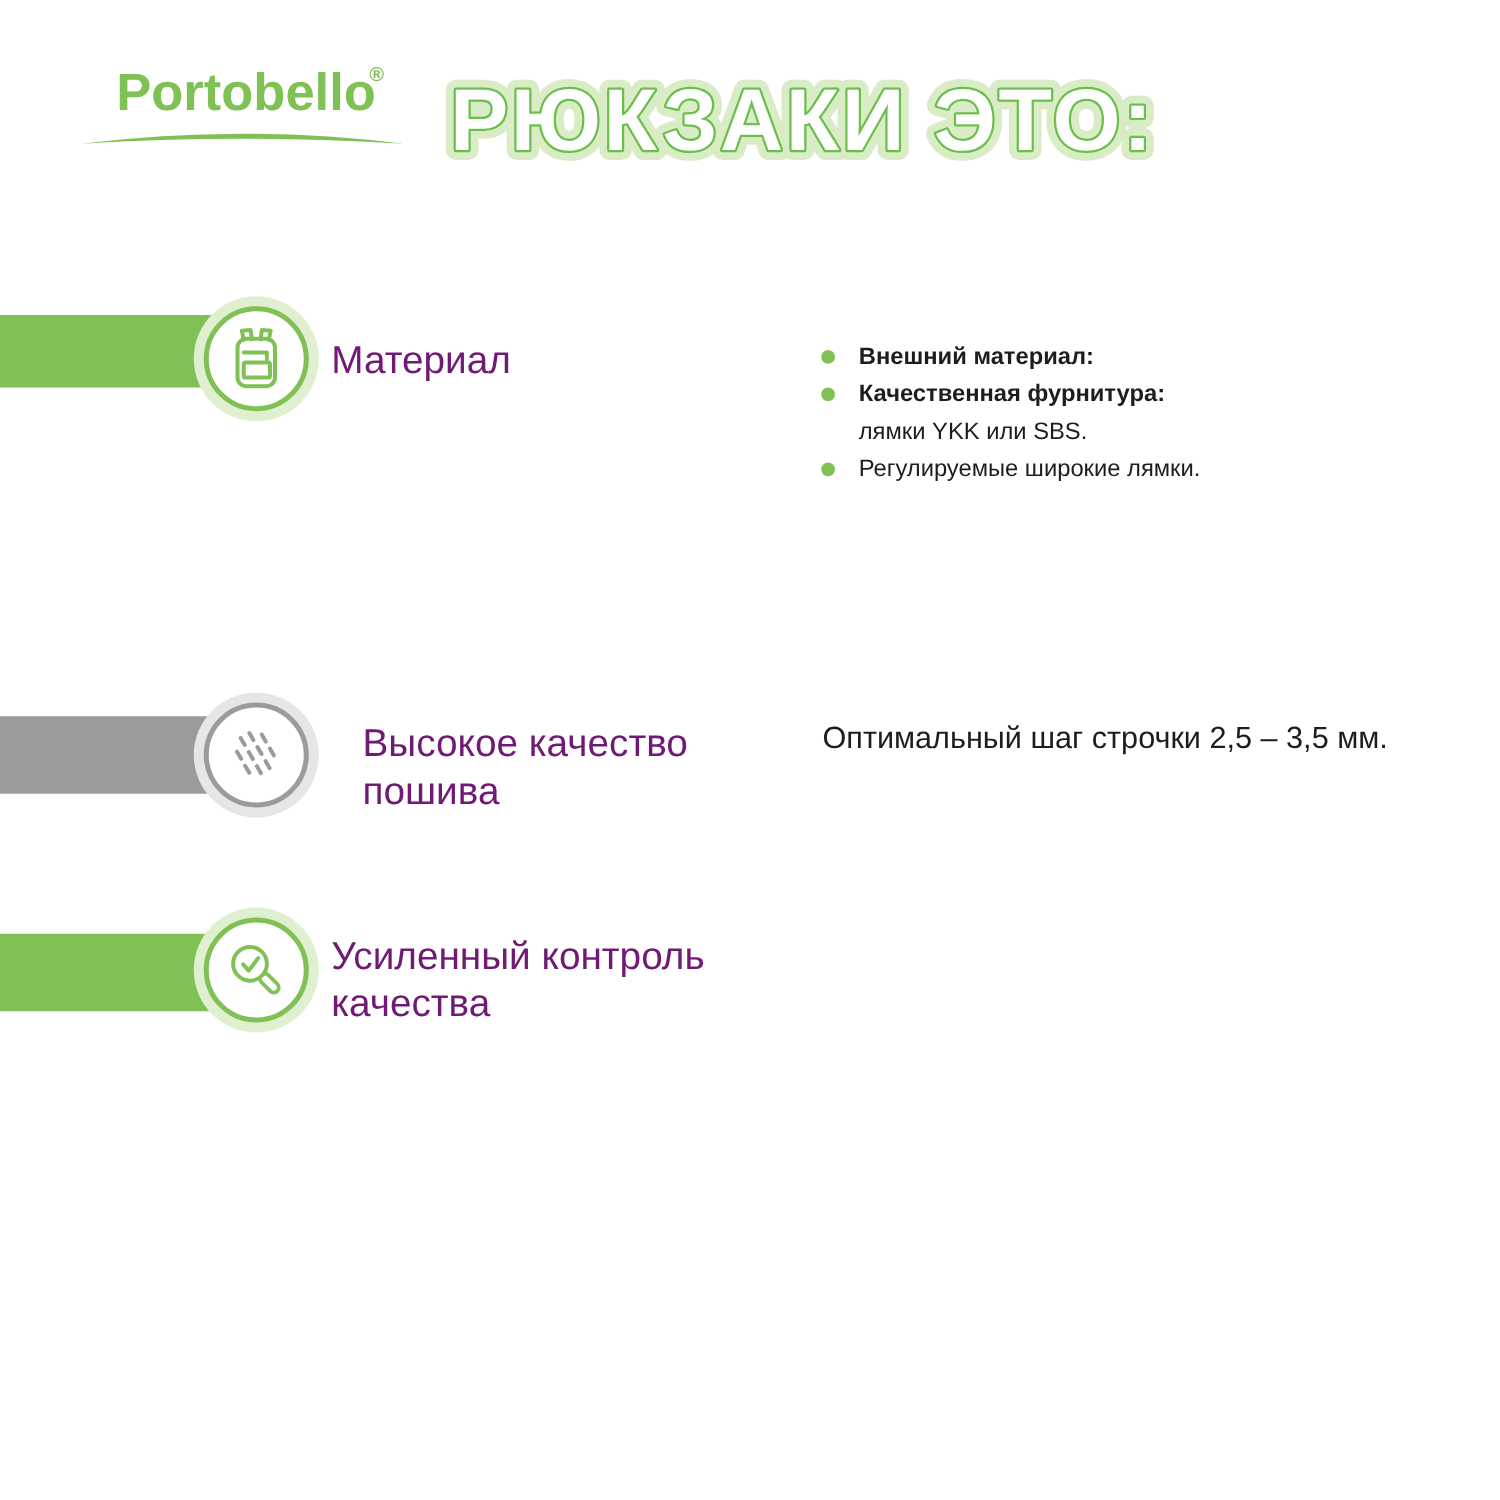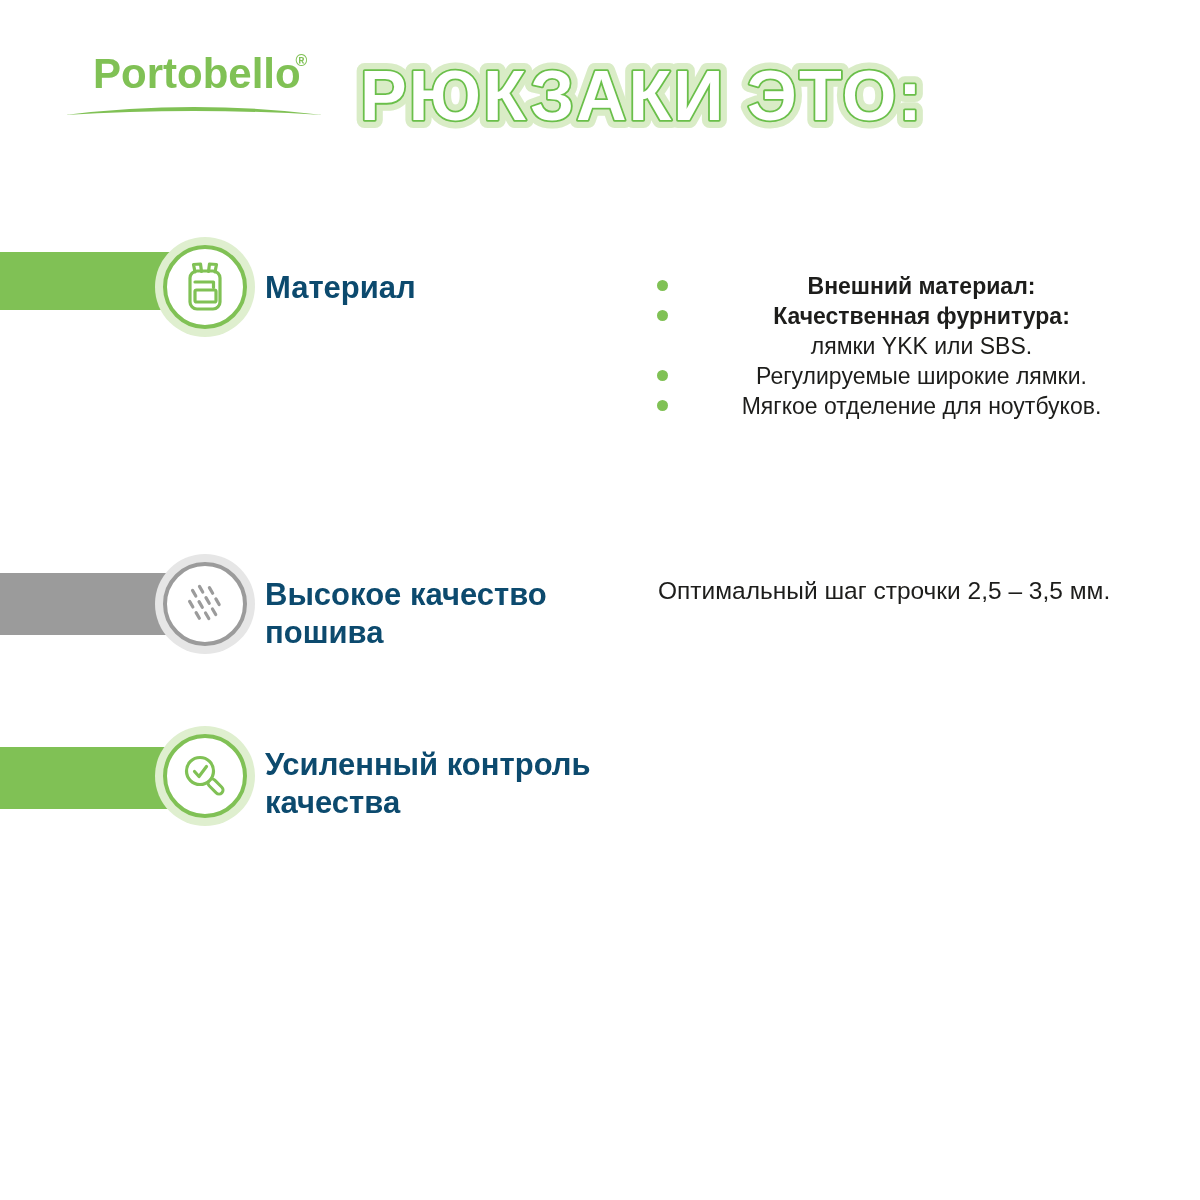--- a/index.html
+++ b/index.html
@@ -16,40 +16,40 @@
   .title-svg { position: absolute; left: 352px; top: 42px; }
   .title-svg text { font-family: "Liberation Sans", "DejaVu Sans", sans-serif; font-size: 70px; font-weight: bold; letter-spacing: 2px; stroke-linejoin: round; }
   .title-halo { fill: #d9ecc6; stroke: #d9ecc6; stroke-width: 16px; paint-order: stroke fill; }
   .title-main { fill: #ffffff; stroke: #6abf4a; stroke-width: 3.6px; paint-order: stroke fill; }
 
   
   .section { position: absolute; left: 0; width: 1200px; }
   .bar { position: absolute; left: 0; width: 202px; background: var(--accent); }
   .badge { position: absolute; left: 155px; width: 100px; height: 100px; border-radius: 50%; background: var(--halo); display: flex; align-items: center; justify-content: center; }
   .badge-inner { width: 84px; height: 84px; border-radius: 50%; background: #ffffff; border: 4px solid var(--accent); display: flex; align-items: center; justify-content: center; color: var(--accent); }
-  .heading { position: absolute; left: 265px; font-size: 31px; line-height: 38px; font-weight: bold; color: #0c4a6e; }
+  .heading { position: absolute; left: 265px; font-size: 31px; line-height: 38px; font-weight: normal; color: #701a75; }
 
   
   .row-1 .bar { top: 252px; height: 58px; }
   .row-1 .badge { top: 237px; }
   .row-1 .heading { top: 269px; }
 
   
   .row-2 .bar { top: 573px; height: 62px; }
   .row-2 .badge { top: 554px; }
-  .row-2 .heading { top: 576px; width: 310px; }
+  .row-2 .heading { top: 576px; width: 310px; margin-left: 25px; }
 
   
   .row-3 .bar { top: 747px; height: 62px; }
   .row-3 .badge { top: 726px; }
   .row-3 .heading { top: 746px; width: 330px; }
 
   
   .bullets { position: absolute; left: 656px; top: 271px; width: 500px; list-style: none; }
-  .bullets li { position: relative; padding-left: 31px; font-size: 23px; line-height: 30px; text-align: center; }
+  .bullets li { position: relative; padding-left: 31px; font-size: 19px; line-height: 30px; }
   .bullets li::before { content: ""; position: absolute; left: 1px; top: 9px; width: 11px; height: 11px; border-radius: 50%; background: var(--accent); }
   .bullets .lead { display: block; font-weight: bold; }
   .bullets .cont { display: block; }
   .note { position: absolute; left: 658px; top: 576px; font-size: 24.5px; line-height: 30px; }
 
   svg { display: block; }
 </style>
 </head>
 <body>
 
@@ -88,24 +88,20 @@
         <span class="lead hide-if-empty">Внешний материал:</span>
       </li>
       <li>
         <span class="lead hide-if-empty">Качественная фурнитура:</span>
         <span class="cont">лямки YKK или SBS.</span>
       </li>
       <li>
 
         <span class="cont">Регулируемые широкие лямки.</span>
       </li>
-      <li>
-
-        <span class="cont">Мягкое отделение для ноутбуков.</span>
-      </li>
     </ul>
   </section>
 
   <section class="section row-2" style="--accent: #9B9B9B; --halo: #E6E6E6;">
     <div class="bar"></div>
     <div class="badge">
       <div class="badge-inner">
         <svg width="52" height="52" viewBox="0 0 52 52" fill="none" stroke="currentColor" stroke-width="3.2" stroke-linecap="round" stroke-dasharray="6.5 6.5">
           <g transform="rotate(-30 26 26)">
             <line x1="14" y1="16" x2="14" y2="38"></line>

